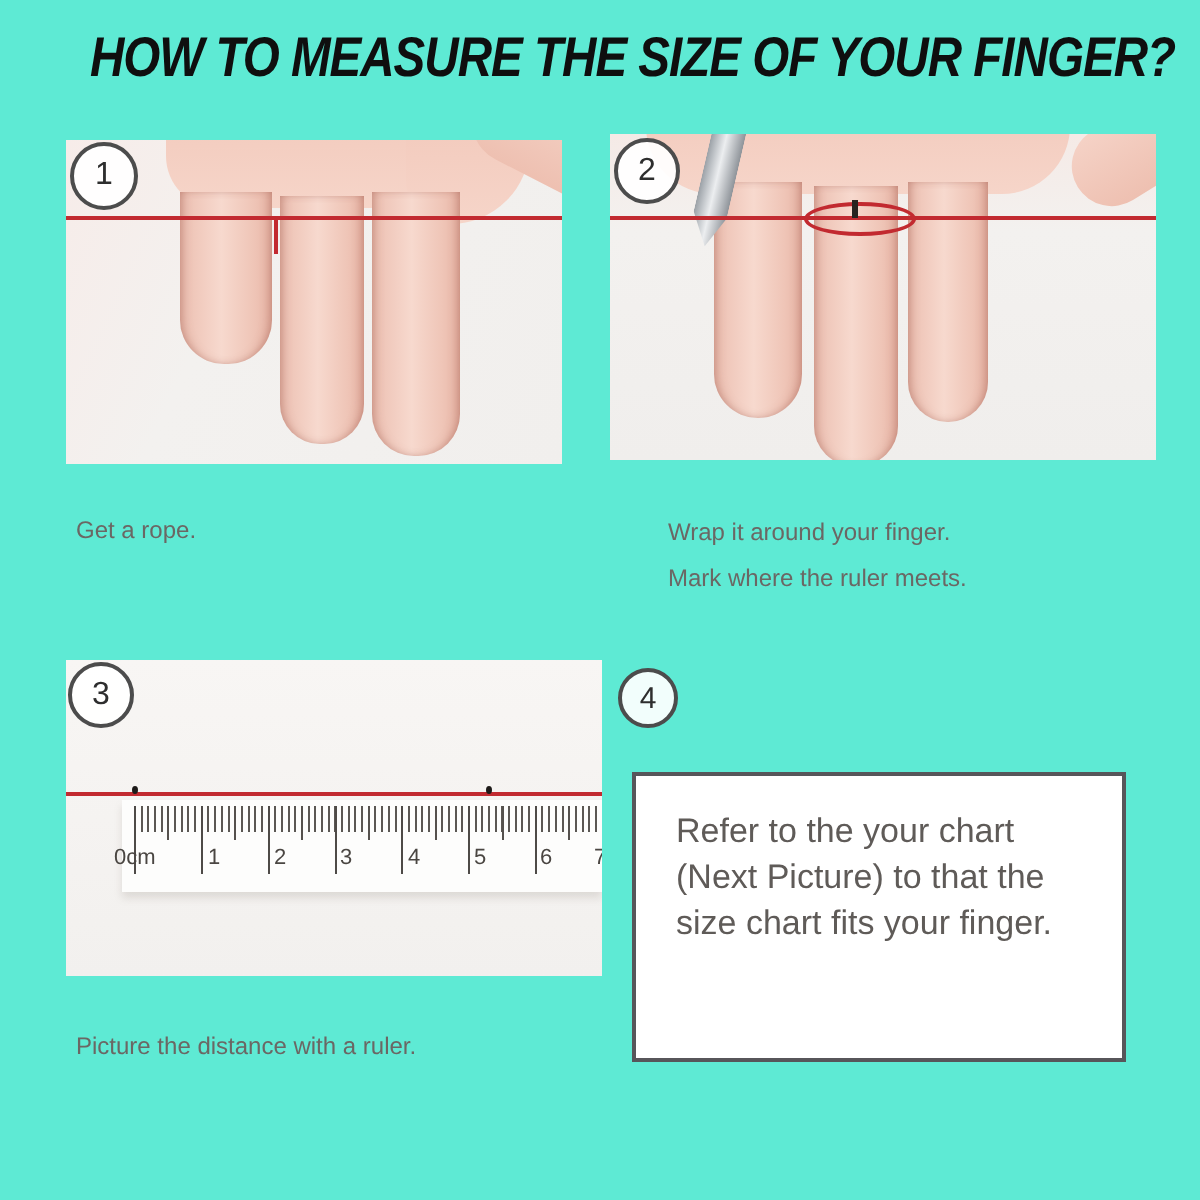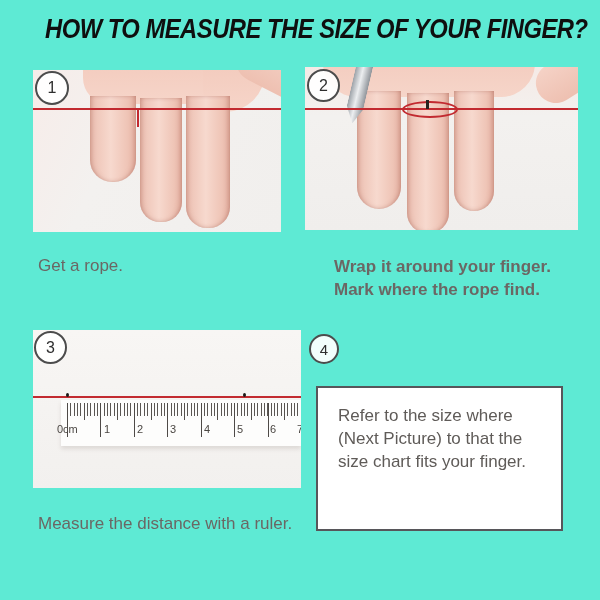--- a/index.html
+++ b/index.html
@@ -32,21 +32,21 @@
   .thumb{position:absolute;background:linear-gradient(180deg,#f5d2c6,#eec0b1);}
   .rope-h{position:absolute;left:0;width:100%;height:2px;background:var(--rope);}
   .rope-v{position:absolute;width:2px;background:var(--rope);}
   .rope-wrap{position:absolute;border:2px solid var(--rope);border-radius:50%;background:transparent;}
   .pen{position:absolute;background:linear-gradient(90deg,#9aa0a6 0%,#eceef0 45%,#8d9298 100%);
     clip-path:polygon(0 0,100% 0,100% 80%,55% 100%,0 80%);}
   .mark{position:absolute;background:#26221f;}
   .badge{position:absolute;border:2px solid #4c4c4c;border-radius:50%;
     background:rgba(255,255,255,.92);display:flex;align-items:center;justify-content:center;
     color:#2e2e2e;font-size:16px;z-index:6;}
-  .caption{position:absolute;margin:0;font-size:17px;color:var(--caption);line-height:23px;}
+  .caption{position:absolute;margin:0;font-size:12px;color:var(--caption);line-height:23px;}
   .ruler-body{position:absolute;background:#fdfdfc;box-shadow:0 3px 4px rgba(120,110,100,.18);}
   .ticks{position:absolute;}
   .ticks-mm{background:repeating-linear-gradient(90deg,#5b5753 0 1px,transparent 1px 3.34px);}
   .ticks-half{background:repeating-linear-gradient(90deg,#55514d 0 1px,transparent 1px 16.71px);}
   .ticks-cm{background:repeating-linear-gradient(90deg,#4e4a47 0 1px,transparent 1px 33.43px);}
   .ruler-label{position:absolute;font-size:11px;color:#4a4642;text-align:center;}
   .dot{position:absolute;width:3px;height:4px;background:#1d1a18;border-radius:50%;}
   .note-box{position:absolute;left:316px;top:386px;width:247px;height:145px;
     border:2px solid #57565a;background:#ffffff;box-sizing:border-box;}
   .note-text{position:absolute;left:20px;top:16px;font-size:17px;color:#5f5b58;line-height:23px;}
@@ -81,23 +81,23 @@
     <div class="finger" style="left:149px;top:24px;width:40px;height:120px;border-radius:0 0 20px 20px;"></div>
     <div class="thumb" style="left:228px;top:-14px;width:78px;height:40px;border-radius:20px;transform:rotate(-32deg);"></div>
     <div class="pen" style="left:56px;top:-22px;width:17px;height:80px;transform:rotate(13deg);transform-origin:top center;"></div>
     <div class="rope-h" style="top:41px;"></div>
     <div class="rope-wrap" style="left:97px;top:34px;width:52px;height:13px;"></div>
     <div class="mark" style="left:121px;top:33px;width:3px;height:9px;"></div>
   </div>
   <div class="badge" style="left:307px;top:69px;width:29px;height:29px;">
     <span>2</span>
   </div>
-  <p class="caption" style="left:334px;top:255px;font-weight:bold;">
+  <p class="caption" style="left:334px;top:255px;">
     <span class="cap-line">Wrap it around your finger.</span>
-    <span class="cap-line">Mark where the rope find.</span>
+    <span class="cap-line">Mark where the ruler meets.</span>
   </p>
 
   <div class="photo photo3">
     <div class="ruler-body" style="left:28px;top:70px;width:240px;height:46px;"></div>
     <div class="ticks ticks-mm" style="left:34px;top:73px;width:234px;height:13px;"></div>
     <div class="ticks ticks-half" style="left:34px;top:73px;width:234px;height:17px;"></div>
     <div class="ticks ticks-cm" style="left:34px;top:73px;width:234px;height:34px;"></div>
     <span class="ruler-label" style="left:24px;top:93px;">0cm</span>
     <span class="ruler-label" style="left:71px;top:93px;">1</span>
     <span class="ruler-label" style="left:104px;top:93px;">2</span>
@@ -106,26 +106,26 @@
     <span class="ruler-label" style="left:204px;top:93px;">5</span>
     <span class="ruler-label" style="left:237px;top:93px;">6</span>
     <span class="ruler-label" style="left:264px;top:93px;">7</span>
     <div class="rope-h" style="top:66px;"></div>
     <div class="dot" style="left:33px;top:63px;"></div>
     <div class="dot" style="left:210px;top:63px;"></div>
   </div>
   <div class="badge" style="left:34px;top:331px;width:29px;height:29px;">
     <span>3</span>
   </div>
-  <p class="caption" style="left:38px;top:512px;">Measure the distance with a ruler.</p>
+  <p class="caption" style="left:38px;top:512px;">Picture the distance with a ruler.</p>
 
   <div class="badge" style="left:309px;top:334px;width:26px;height:26px;font-size:15px;">
     <span>4</span>
   </div>
   <div class="note-box">
     <div class="note-text">
-      <span class="cap-line">Refer to the size where</span>
+      <span class="cap-line">Refer to the your chart</span>
       <span class="cap-line">(Next Picture) to that the</span>
       <span class="cap-line">size chart fits your finger.</span>
     </div>
   </div>
 
 </div>
 
 </body></html>

